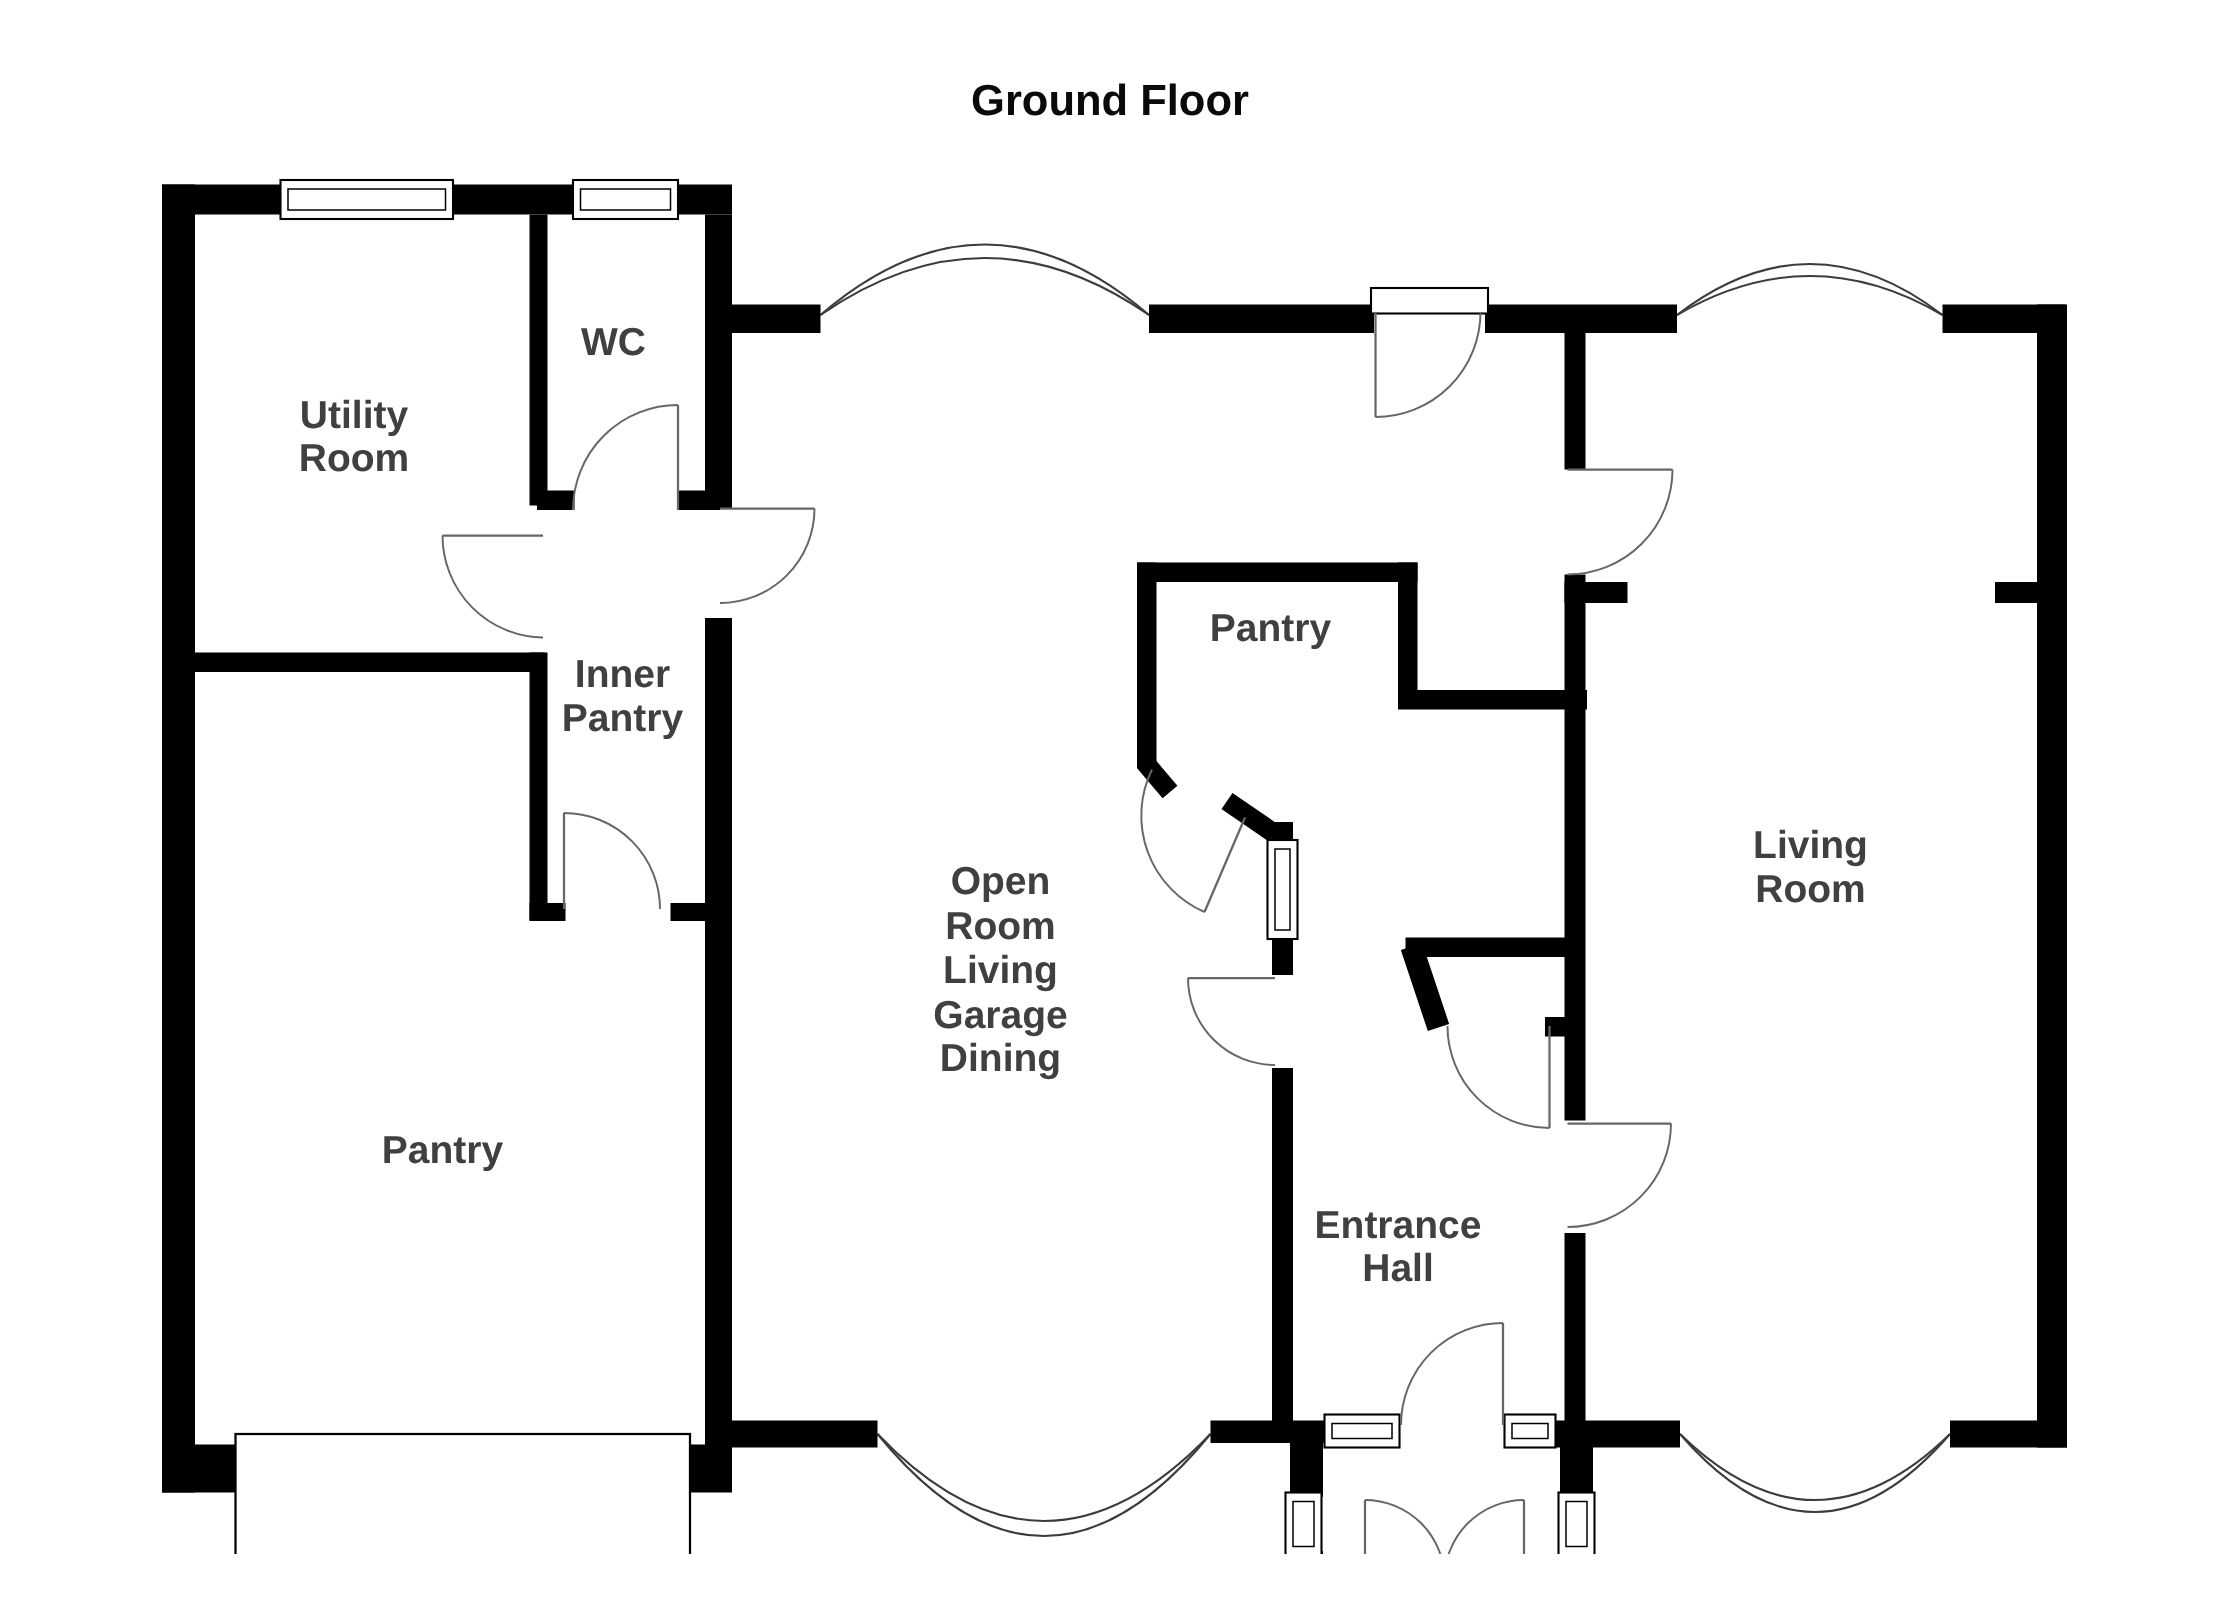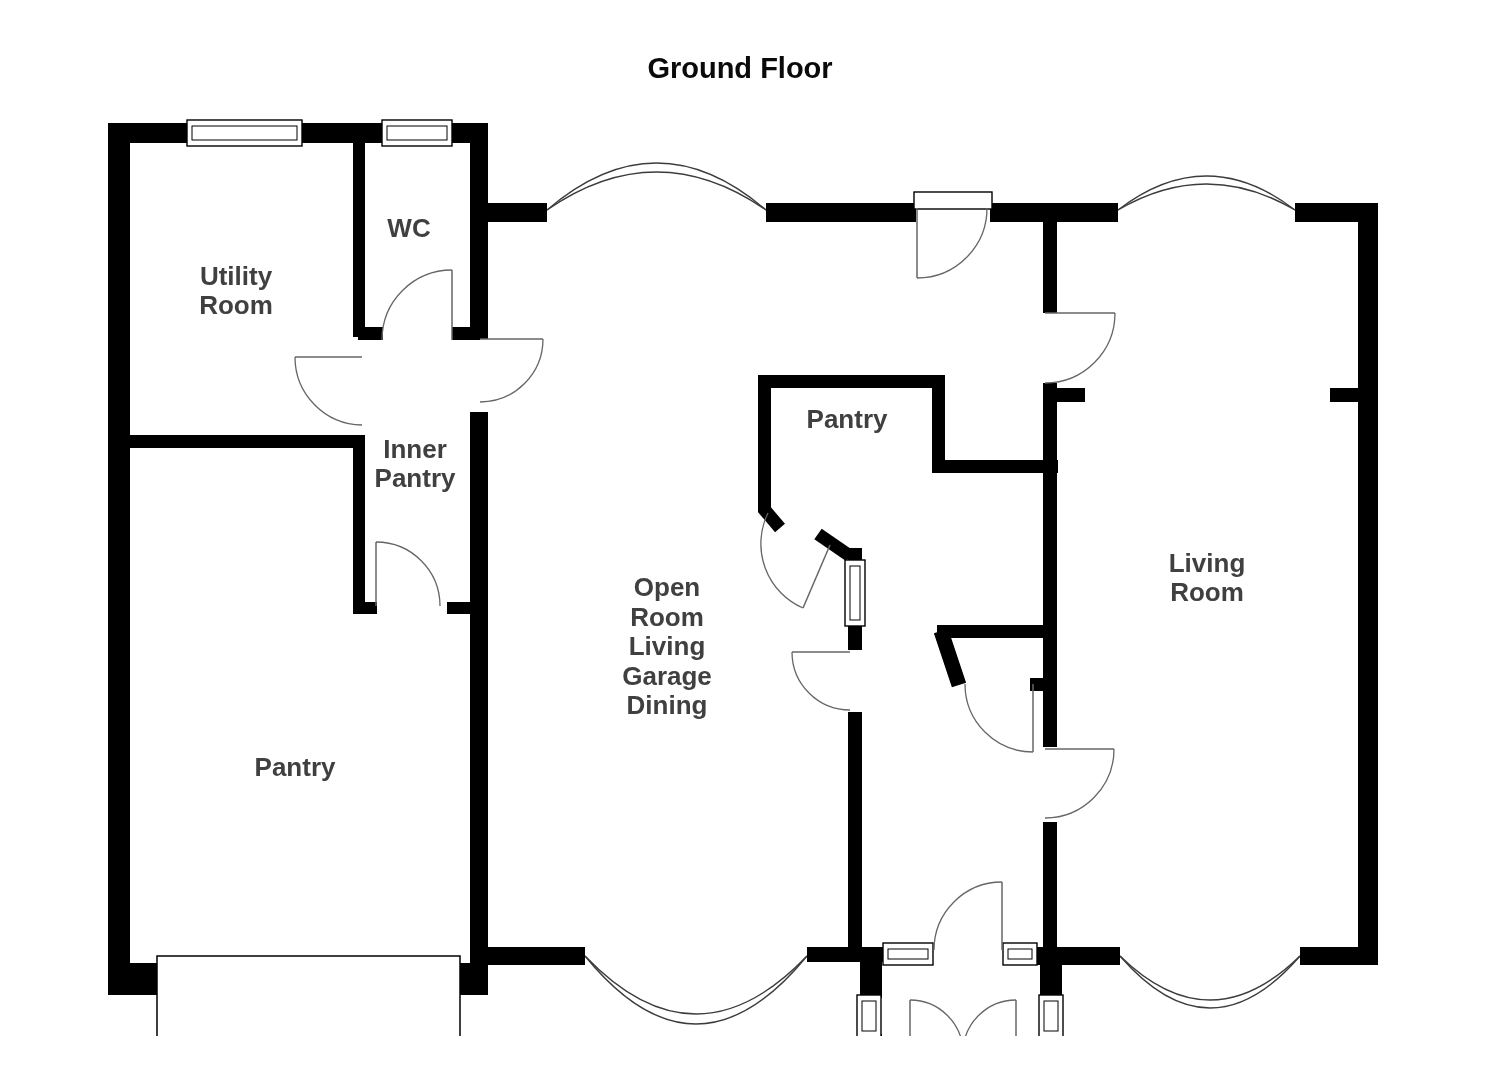--- a/index.html
+++ b/index.html
@@ -182,18 +182,22 @@
   <div class="room-label lbl-open-plan">
       <div>Open</div>
       <div>Room</div>
       <div>Living</div>
       <div>Garage</div>
       <div>Dining</div>
     </div>
   <div class="room-label lbl-pantry">
       <div>Pantry</div>
     </div>
+  <div class="room-label lbl-entrance-hall">
+      <div>Entrance</div>
+      <div>Hall</div>
+    </div>
   <div class="room-label lbl-living-room">
       <div>Living</div>
       <div>Room</div>
     </div>
 
 </div>
 
 </body></html>

